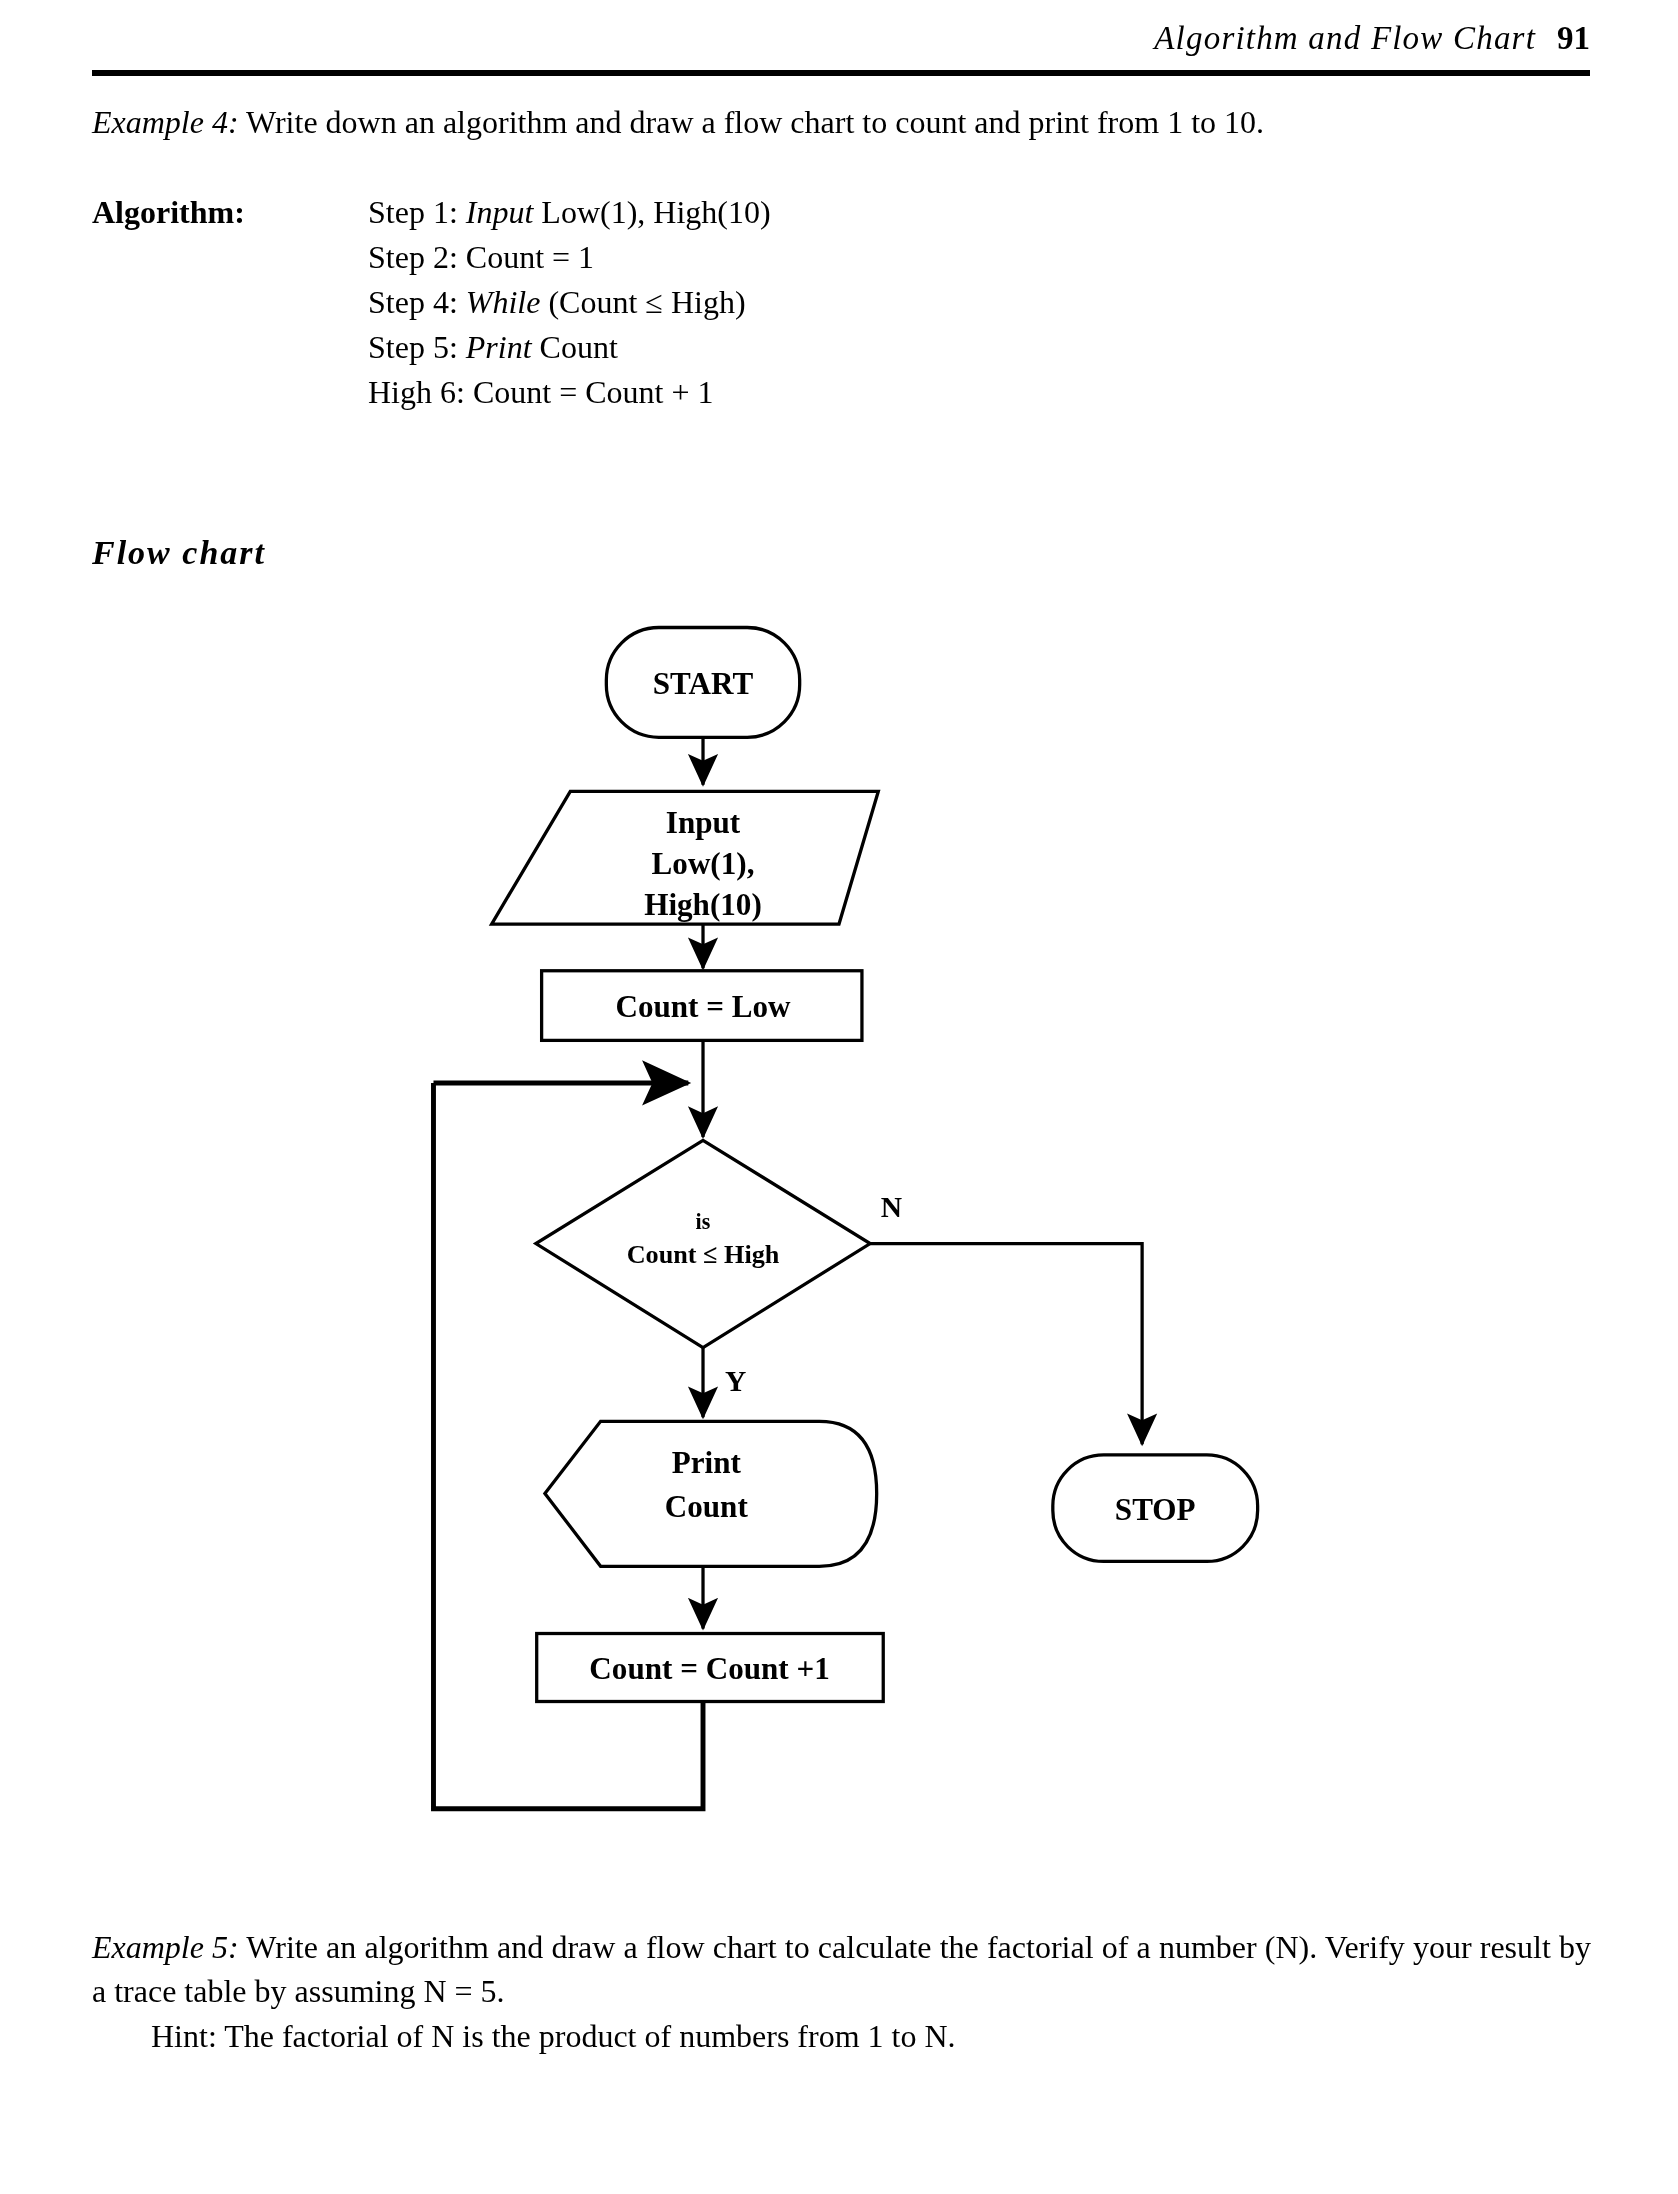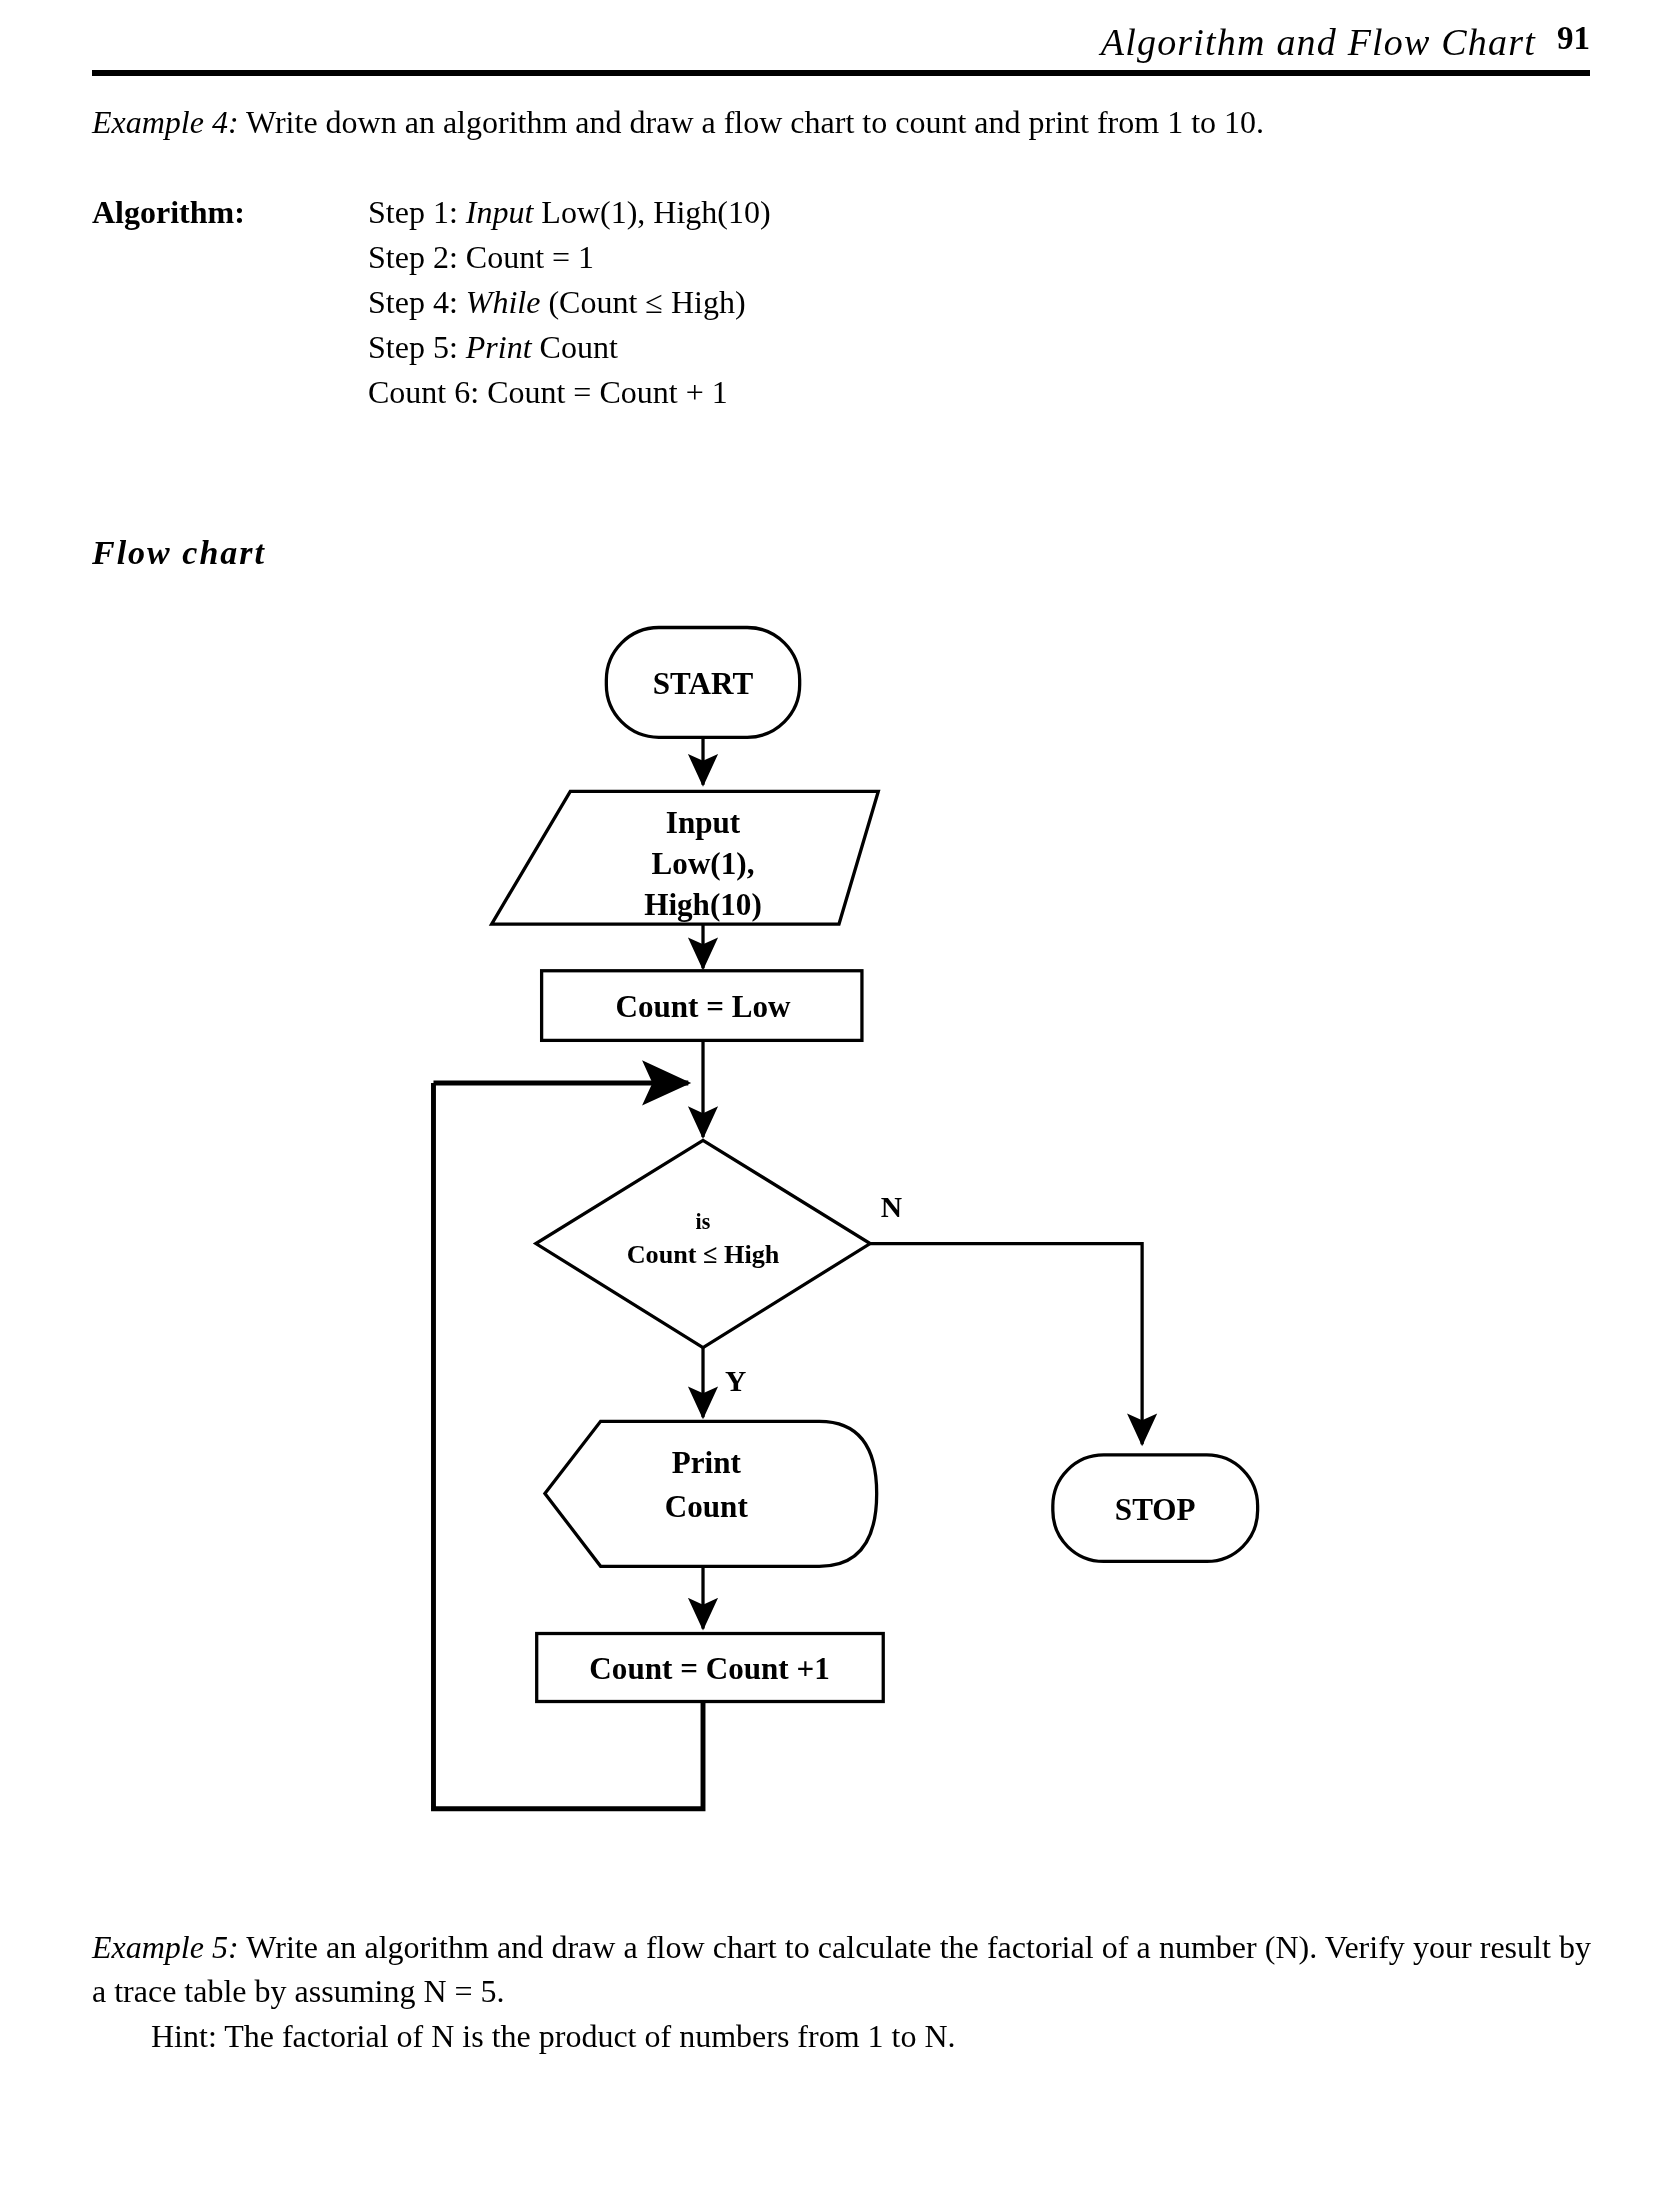--- a/index.html
+++ b/index.html
@@ -27,21 +27,21 @@
     left: 90px;
     right: 88px;
     height: 52px;
     display: flex;
     align-items: flex-start;
     justify-content: flex-end;
     gap: 21px;
   }
   #running-head .rh-title {
     font-style: italic;
-    font-size: 38px;
+    font-size: 33px;
     letter-spacing: 1.2px;
     white-space: nowrap;
   }
   #running-head .rh-page {
     font-weight: bold;
     font-size: 33px;
   }
   #head-rule {
     position: absolute;
     top: 70px;
@@ -175,21 +175,21 @@
     <span class="ital">Example 4:</span><span> Write down an algorithm and draw a flow chart to count and print from 1 to 10.</span>
   </div>
 
   <div id="algorithm-block">
     <div id="algorithm-label">Algorithm:</div>
     <div id="algorithm-steps">
         <div class="step"><span>Step 1: </span><span class="ital">Input</span><span> Low(1), High(10)</span></div>
         <div class="step"><span>Step 2: </span><span>Count = 1</span></div>
         <div class="step"><span>Step 4: </span><span class="ital">While</span><span> (Count ≤ High)</span></div>
         <div class="step"><span>Step 5: </span><span class="ital">Print</span><span> Count</span></div>
-        <div class="step"><span>Count 6: </span><span>Count = Count + 1</span></div>
+        <div class="step"><span>High 6: </span><span>Count = Count + 1</span></div>
       </div>
   </div>
 
   <div id="flowchart-heading">Flow chart</div>
 
   <div id="flowchart">
     <svg width="1678" height="1278" viewBox="0 0 2048 1560" xmlns="http://www.w3.org/2000/svg">
       <defs>
         <marker id="arrowhead" markerWidth="11" markerHeight="11" refX="9.4" refY="5.2" orient="auto" markerUnits="strokeWidth">
           <path d="M 0 0.6 L 10 5.2 L 0 9.8 L 2.1 5.2 Z" fill="#000000"></path>

